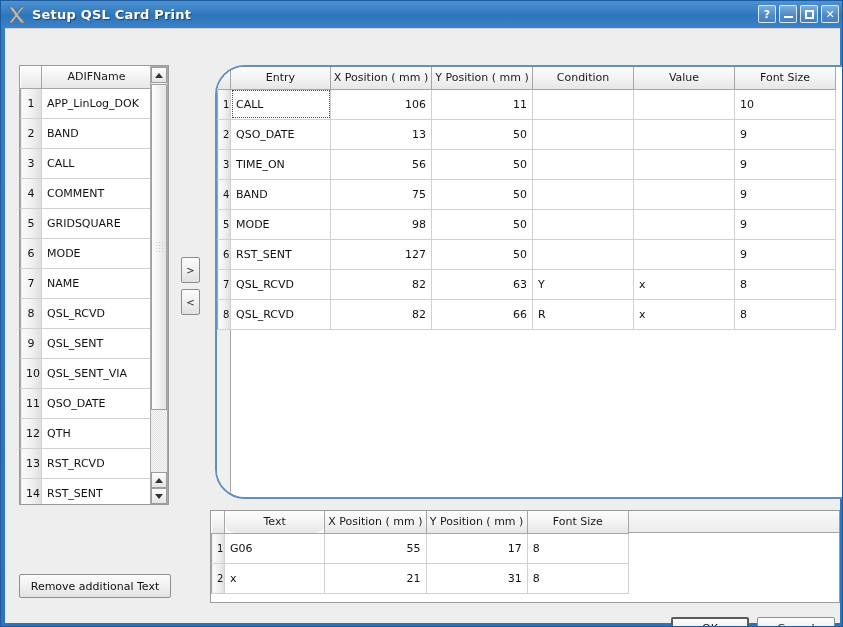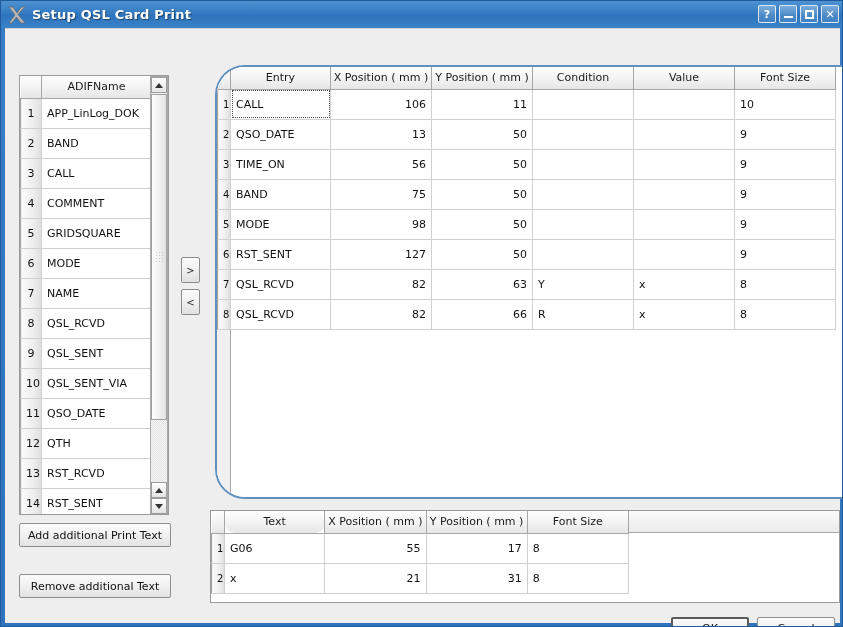--- a/index.html
+++ b/index.html
@@ -117,21 +117,21 @@
     border-left: 1px solid #a6a6a6;
     text-align: center;
     color: #1a1a1a;
     font-size: 11px;
   }
   td.num { text-align: right; padding-right: 6px; }
   td.entry { color: #6f6f6f; }
   td.focuscell { outline: 1px dotted #4a4a4a; outline-offset: -2px; }
 
   
-  #left-list { left: 14px; top: 36px; width: 150px; height: 440px; margin-top: 10px; }
+  #left-list { left: 14px; top: 36px; width: 150px; height: 440px; }
   #left-list table.grid { width: 131px; }
   #left-list th.corner { width: 21px; }
   #left-list th.name  { width: 110px; }
   #left-list td.rowhdr { width: 21px; }
   #left-list td.namecell { width: 110px; color: #111; }
 
   
   .vscroll {
     position: absolute; right: 0px; top: 0; width: 18px; height: 100%;
     background: #f2f2f2;
@@ -494,23 +494,20 @@
               <td>x</td>
               <td class="num">21</td>
               <td class="num">31</td>
               <td>8</td>
             </tr>
           </tbody>
         </table>
       </div>
     </div>
 
-    <div class="pbtn" id="btn-add-text">
-      <span>Add additional Print Text</span>
-    </div>
     <div class="pbtn" id="btn-remove-text">
       <span>Remove additional Text</span>
     </div>
 
     <div class="pbtn default" id="btn-ok">
       <span>OK</span>
     </div>
     <div class="pbtn" id="btn-cancel">
       <span>Cancel</span>
     </div>

